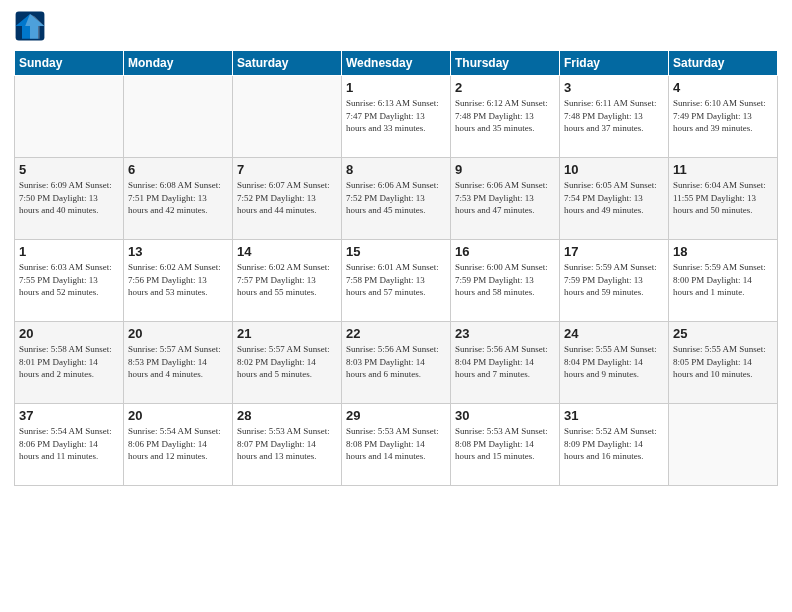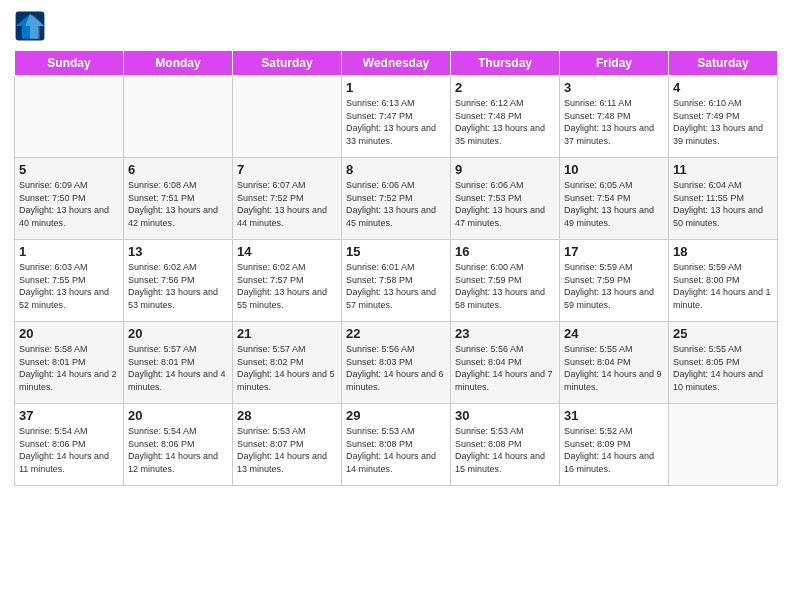--- a/index.html
+++ b/index.html
@@ -47,26 +47,26 @@
       font-size: 16px;
       font-weight: normal;
       color: #444;
     }
     table {
       width: 100%;
       border-collapse: collapse;
       table-layout: fixed;
     }
     thead tr th {
-      background-color: #d946ef;
+      background-color: #0369a1;
       color: #fff;
       font-size: 12px;
       font-weight: bold;
       padding: 5px 4px;
-      text-align: center;
+      text-align: left;
       border: 1px solid #fff;
     }
     tbody tr td {
       border: 1px solid #ccc;
       vertical-align: top;
       padding: 4px 4px;
       font-size: 9.5px;
       color: #222;
       height: 82px;
       background: #fff;
@@ -78,20 +78,21 @@
       font-size: 13px;
       font-weight: bold;
       color: #222;
       display: block;
       margin-bottom: 2px;
     }
     .day-info {
       font-size: 9px;
       color: #333;
       line-height: 1.4;
+      font-family: Liberation Serif, serif;
     }
     td.empty {
       background: #f9f9f9;
     }
   </style>
 </head>
 <body>
 
 <div class="container">
   <div class="header">
@@ -264,21 +265,21 @@
           <td>
             <span class="day-num">20</span>
             <div class="day-info">Sunrise: 5:58 AM
 Sunset: 8:01 PM
 Daylight: 14 hours
 and 2 minutes.</div>
           </td>
           <td>
             <span class="day-num">20</span>
             <div class="day-info">Sunrise: 5:57 AM
-Sunset: 8:01 PM
+Sunset: 8:53 PM
 Daylight: 14 hours
 and 4 minutes.</div>
           </td>
           <td>
             <span class="day-num">21</span>
             <div class="day-info">Sunrise: 5:57 AM
 Sunset: 8:02 PM
 Daylight: 14 hours
 and 5 minutes.</div>
           </td>

